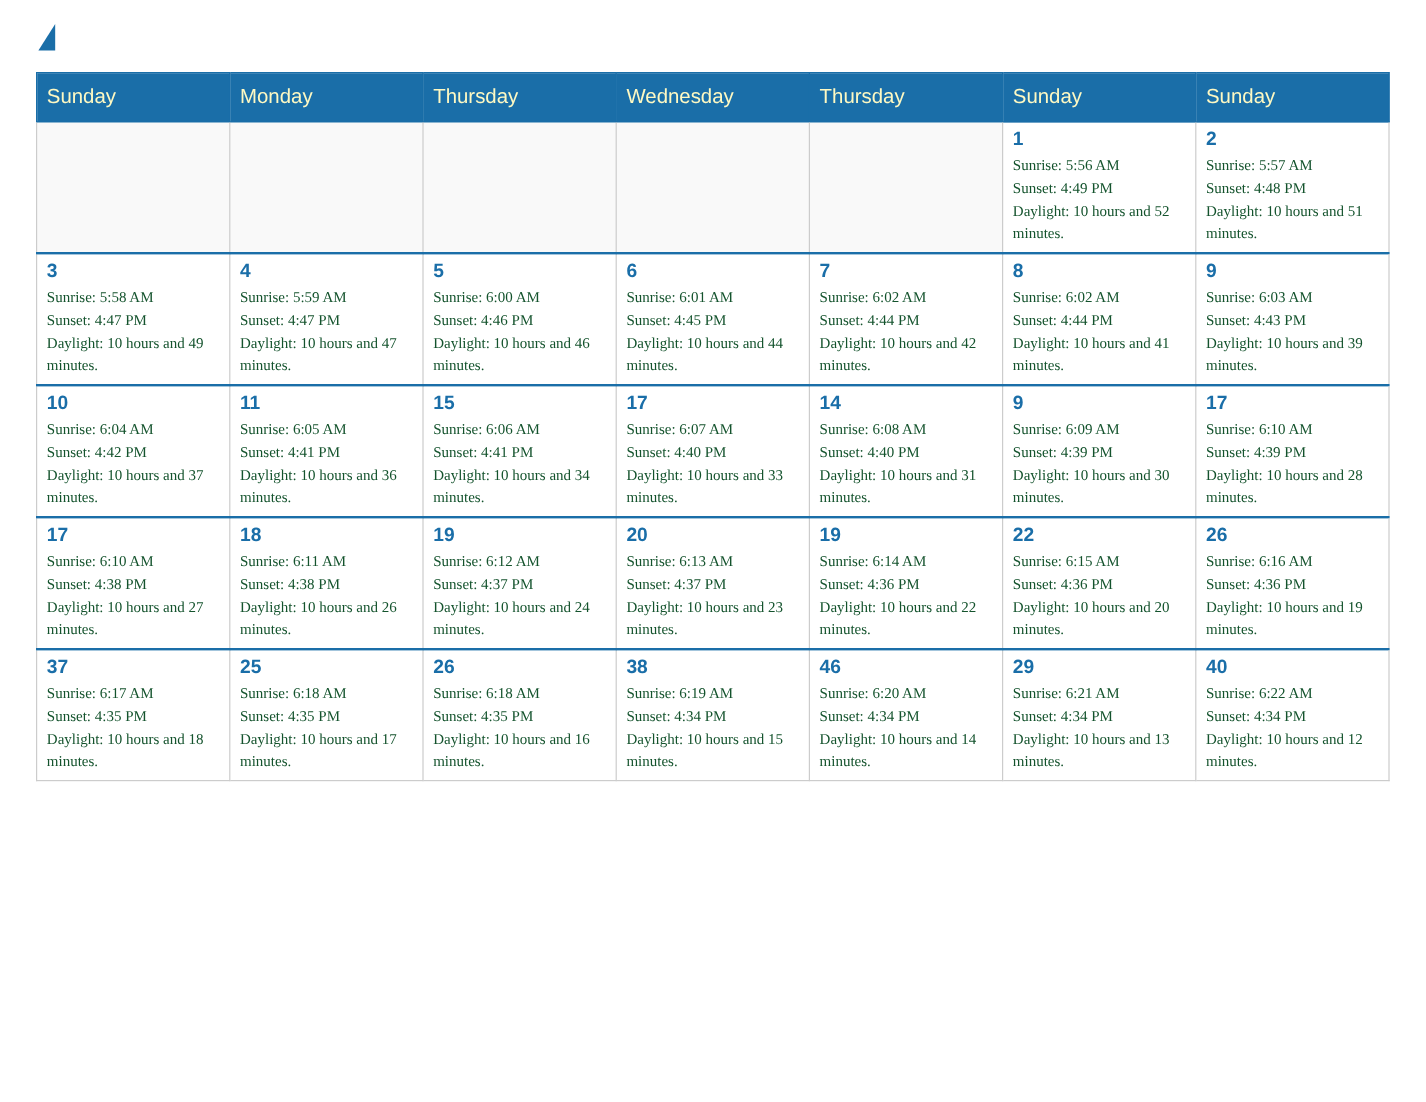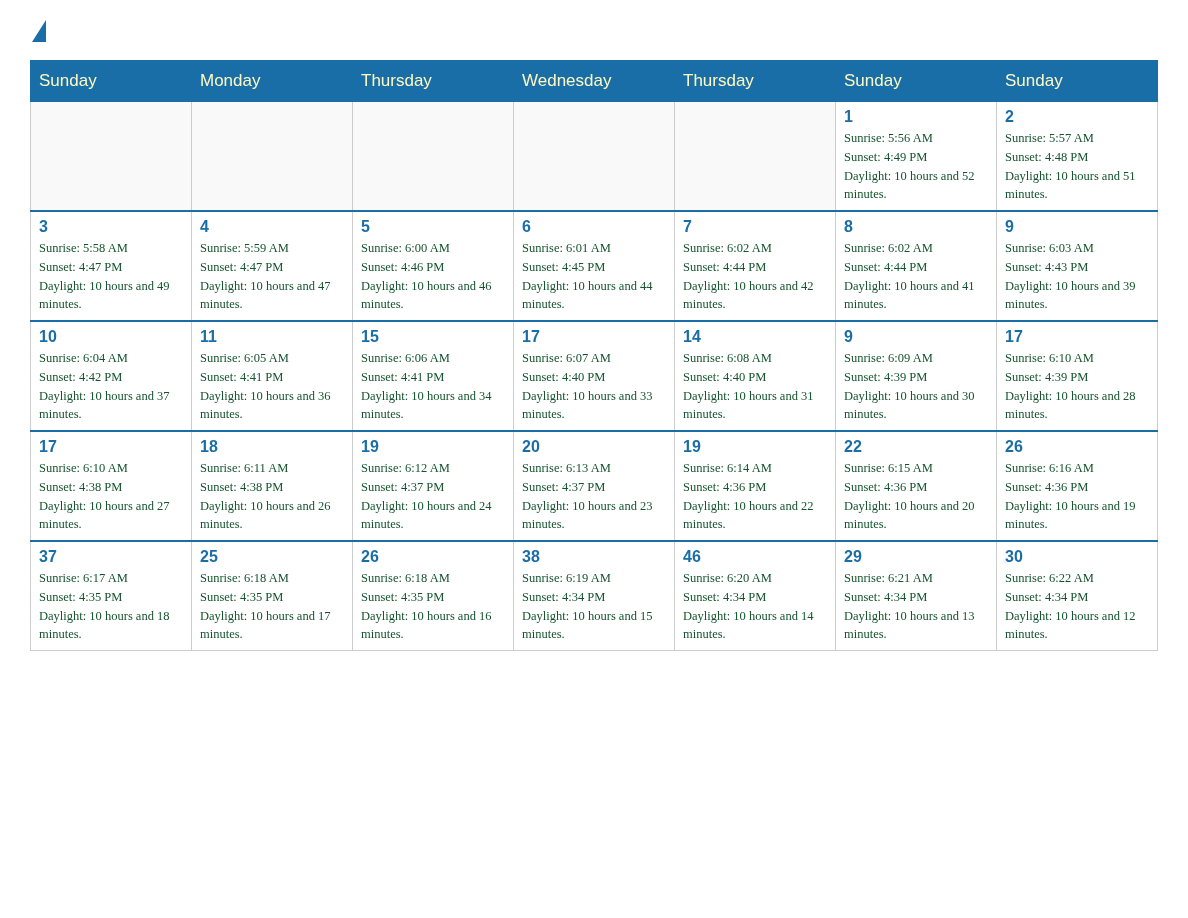--- a/index.html
+++ b/index.html
@@ -253,18 +253,18 @@
         </td>
         <td>
           <span class="day-number">46</span>
           <div class="day-info">Sunrise: 6:20 AM<br>Sunset: 4:34 PM<br>Daylight: 10 hours and 14 minutes.</div>
         </td>
         <td>
           <span class="day-number">29</span>
           <div class="day-info">Sunrise: 6:21 AM<br>Sunset: 4:34 PM<br>Daylight: 10 hours and 13 minutes.</div>
         </td>
         <td>
-          <span class="day-number">30</span>
+          <span class="day-number">40</span>
           <div class="day-info">Sunrise: 6:22 AM<br>Sunset: 4:34 PM<br>Daylight: 10 hours and 12 minutes.</div>
         </td>
       </tr>
     </tbody>
 </table>
 
 </body></html>

